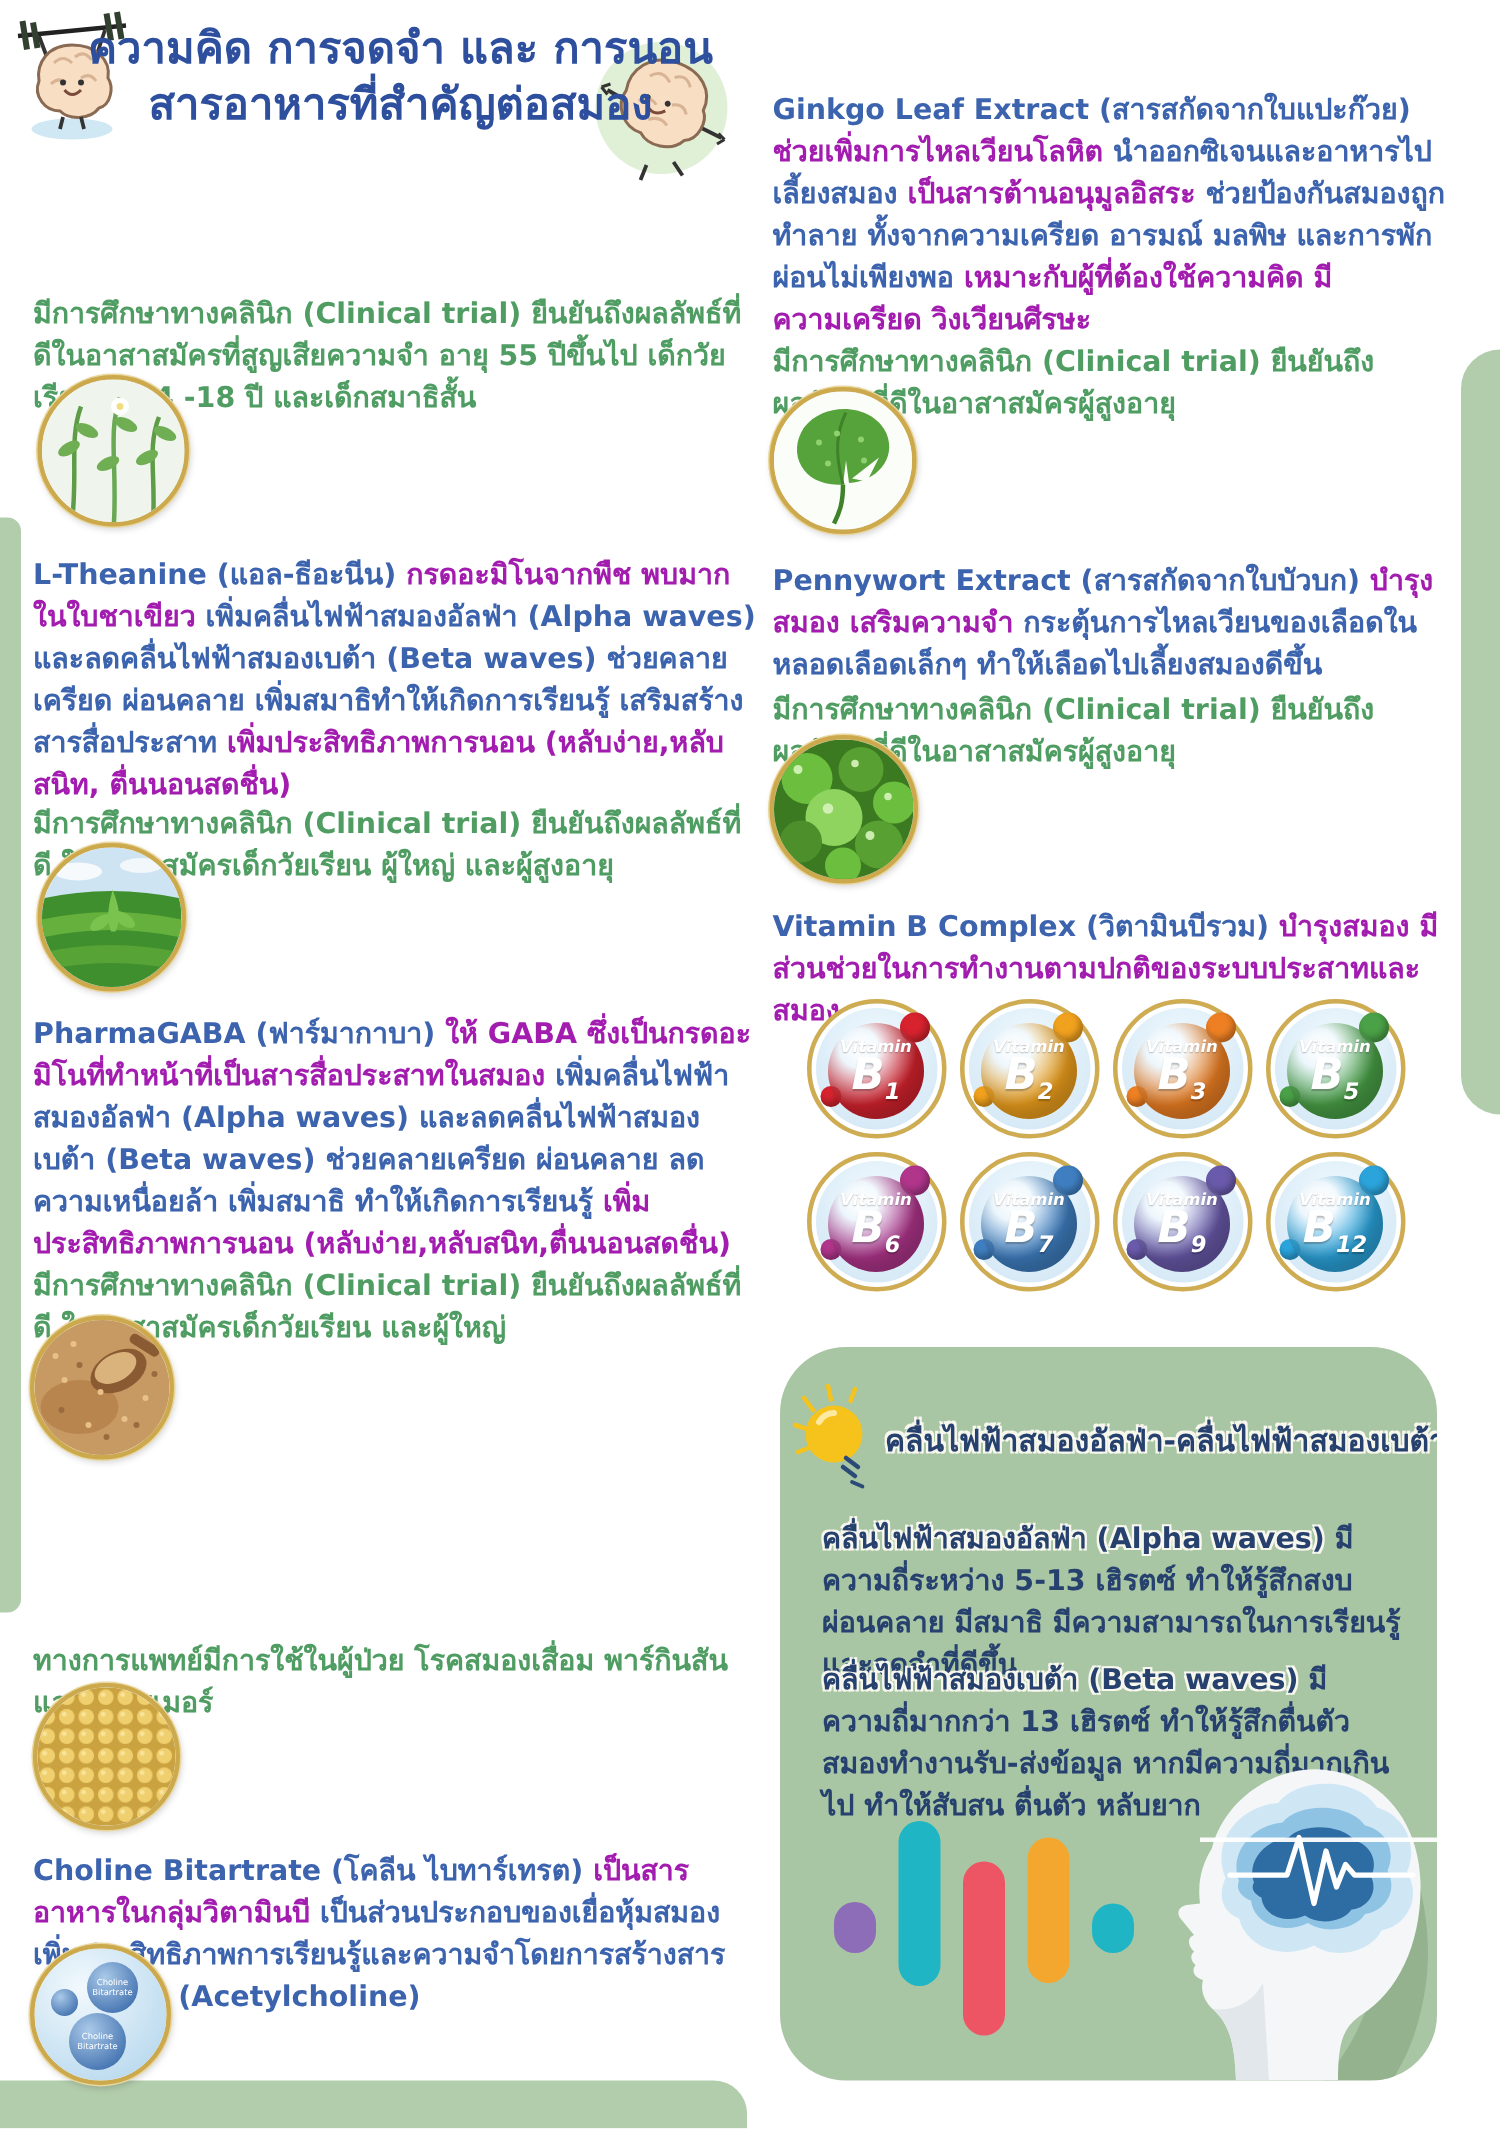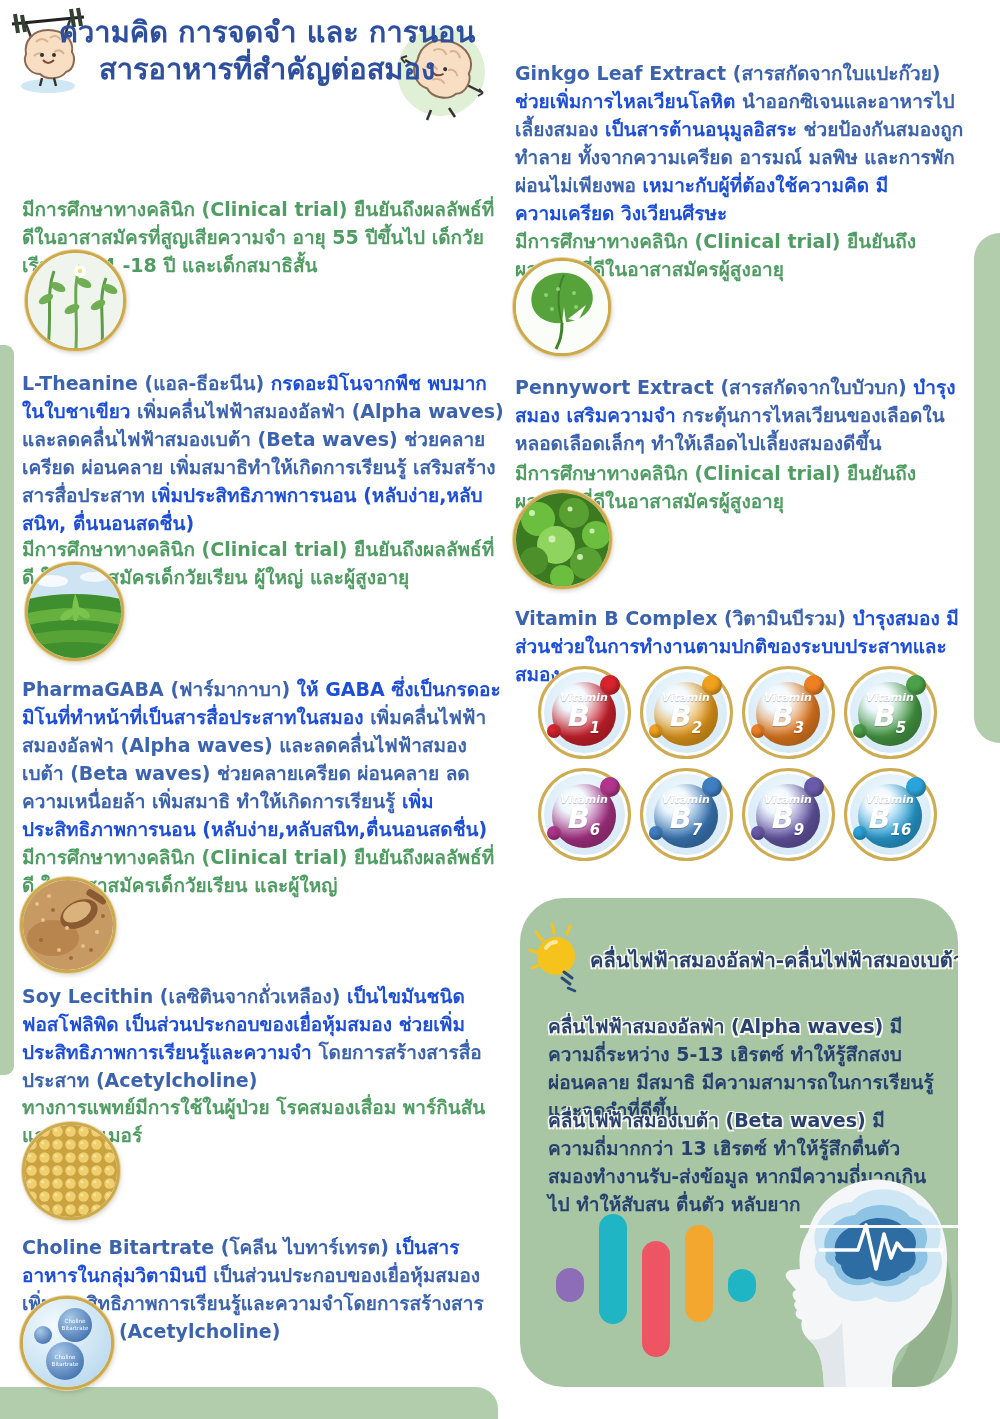--- a/index.html
+++ b/index.html
@@ -12,21 +12,21 @@
   #bottom-bar{left:0;top:1387px;width:498px;height:32px;border-radius:0 22px 0 0;}
   
   .title{position:absolute;left:52px;top:14px;width:430px;text-align:center;
          font-size:29px;line-height:37px;font-weight:700;color:#2d4f9e;}
   
   .para{position:absolute;font-size:19px;line-height:28px;font-weight:600;}
   .w-left{left:22px;width:482px;}
   .w-right{left:515px;width:456px;}
   .run-en{color:#3c63ad;}
   .run-blue{color:#3c63ad;}
-  .run-navy{color:#1d4ed8;}
+  .run-navy{color:#a21caf;}
   .green{color:#4f9d62;}
   
   .photo{position:absolute;border-radius:50%;border:3px solid #cda94e;overflow:hidden;
          box-shadow:0 0 0 1px #e9d79d,1px 2px 5px rgba(0,0,0,.18);background:#eef3ea;}
   .photo svg{display:block;width:100%;height:100%;}
   
   .vrow{position:absolute;left:538px;display:flex;gap:9px;}
   .vball{box-sizing:border-box;width:93px;height:93px;border-radius:50%;position:relative;
          border:3px solid #cfac52;
          background:radial-gradient(circle at 50% 35%, #f4fbff 0%, #dcedf8 55%, #cfe5f4 100%);
@@ -166,21 +166,20 @@
       <g fill="#9a6b3e">
           <circle cx="18" cy="60" r="2"></circle>
           <circle cx="30" cy="30" r="2"></circle>
           <circle cx="68" cy="70" r="2"></circle>
           <circle cx="80" cy="36" r="2"></circle>
           <circle cx="48" cy="78" r="2"></circle>
         </g>
     </svg>
   </div>
 
-  <p class="para w-left" style="top:963px;"><span class="run-en">Soy Lecithin </span><span class="run-blue">(เลซิตินจากถั่วเหลือง) </span><span class="run-navy">เป็นไขมันชนิดฟอสโฟลิพิด เป็นส่วนประกอบของเยื่อหุ้มสมอง ช่วยเพิ่มประสิทธิภาพการเรียนรู้และความจำ </span><span class="run-blue">โดยการสร้างสารสื่อประสาท (Acetylcholine)</span></p>
   <p class="para w-left green" style="top:1074px;">ทางการแพทย์มีการใช้ในผู้ป่วย โรคสมองเสื่อม พาร์กินสัน และอัลไซเมอร์</p>
   <div class="photo" style="left:22px;top:1122px;width:92px;height:92px;">
     <svg viewBox="0 0 92 92">
       <defs>
         <pattern id="beans" width="13" height="13" patternUnits="userSpaceOnUse">
           <rect width="13" height="13" fill="#caa23f"></rect>
           <circle cx="6.5" cy="6.5" r="5.2" fill="#f0cf6e"></circle>
           <circle cx="4.8" cy="4.8" r="1.6" fill="#f9e49c"></circle>
         </pattern>
       </defs>
@@ -312,21 +311,21 @@
         <div class="v-sphere" style="background: radial-gradient(circle at 32% 26%, rgba(255, 255, 255, 0.95) 0%, rgba(255, 255, 255, 0.25) 20%, rgb(106, 90, 171) 60%, rgb(106, 90, 171) 100%);">
           <span class="v-word">Vitamin</span>
           <span class="v-letter"><span class="v-B">B</span><sub class="v-sub">9</sub></span>
         </div>
       </div>
     <div class="vball">
         <span class="v-dot d1" style="background: rgb(43, 164, 220);"></span>
         <span class="v-dot d2" style="background: rgb(43, 164, 220);"></span>
         <div class="v-sphere" style="background: radial-gradient(circle at 32% 26%, rgba(255, 255, 255, 0.95) 0%, rgba(255, 255, 255, 0.25) 20%, rgb(43, 164, 220) 60%, rgb(43, 164, 220) 100%);">
           <span class="v-word">Vitamin</span>
-          <span class="v-letter"><span class="v-B">B</span><sub class="v-sub">16</sub></span>
+          <span class="v-letter"><span class="v-B">B</span><sub class="v-sub">12</sub></span>
         </div>
       </div>
   </div>
 
   <div id="wave-box">
     <div style="position:absolute;left:6px;top:22px;width:64px;height:80px;">
       <svg viewBox="0 0 64 80" width="64" height="80">
         <g stroke="#f6c21c" stroke-width="3" stroke-linecap="round">
           <line x1="10" y1="12" x2="16" y2="20"></line>
             <line x1="26" y1="4" x2="28" y2="13"></line>

